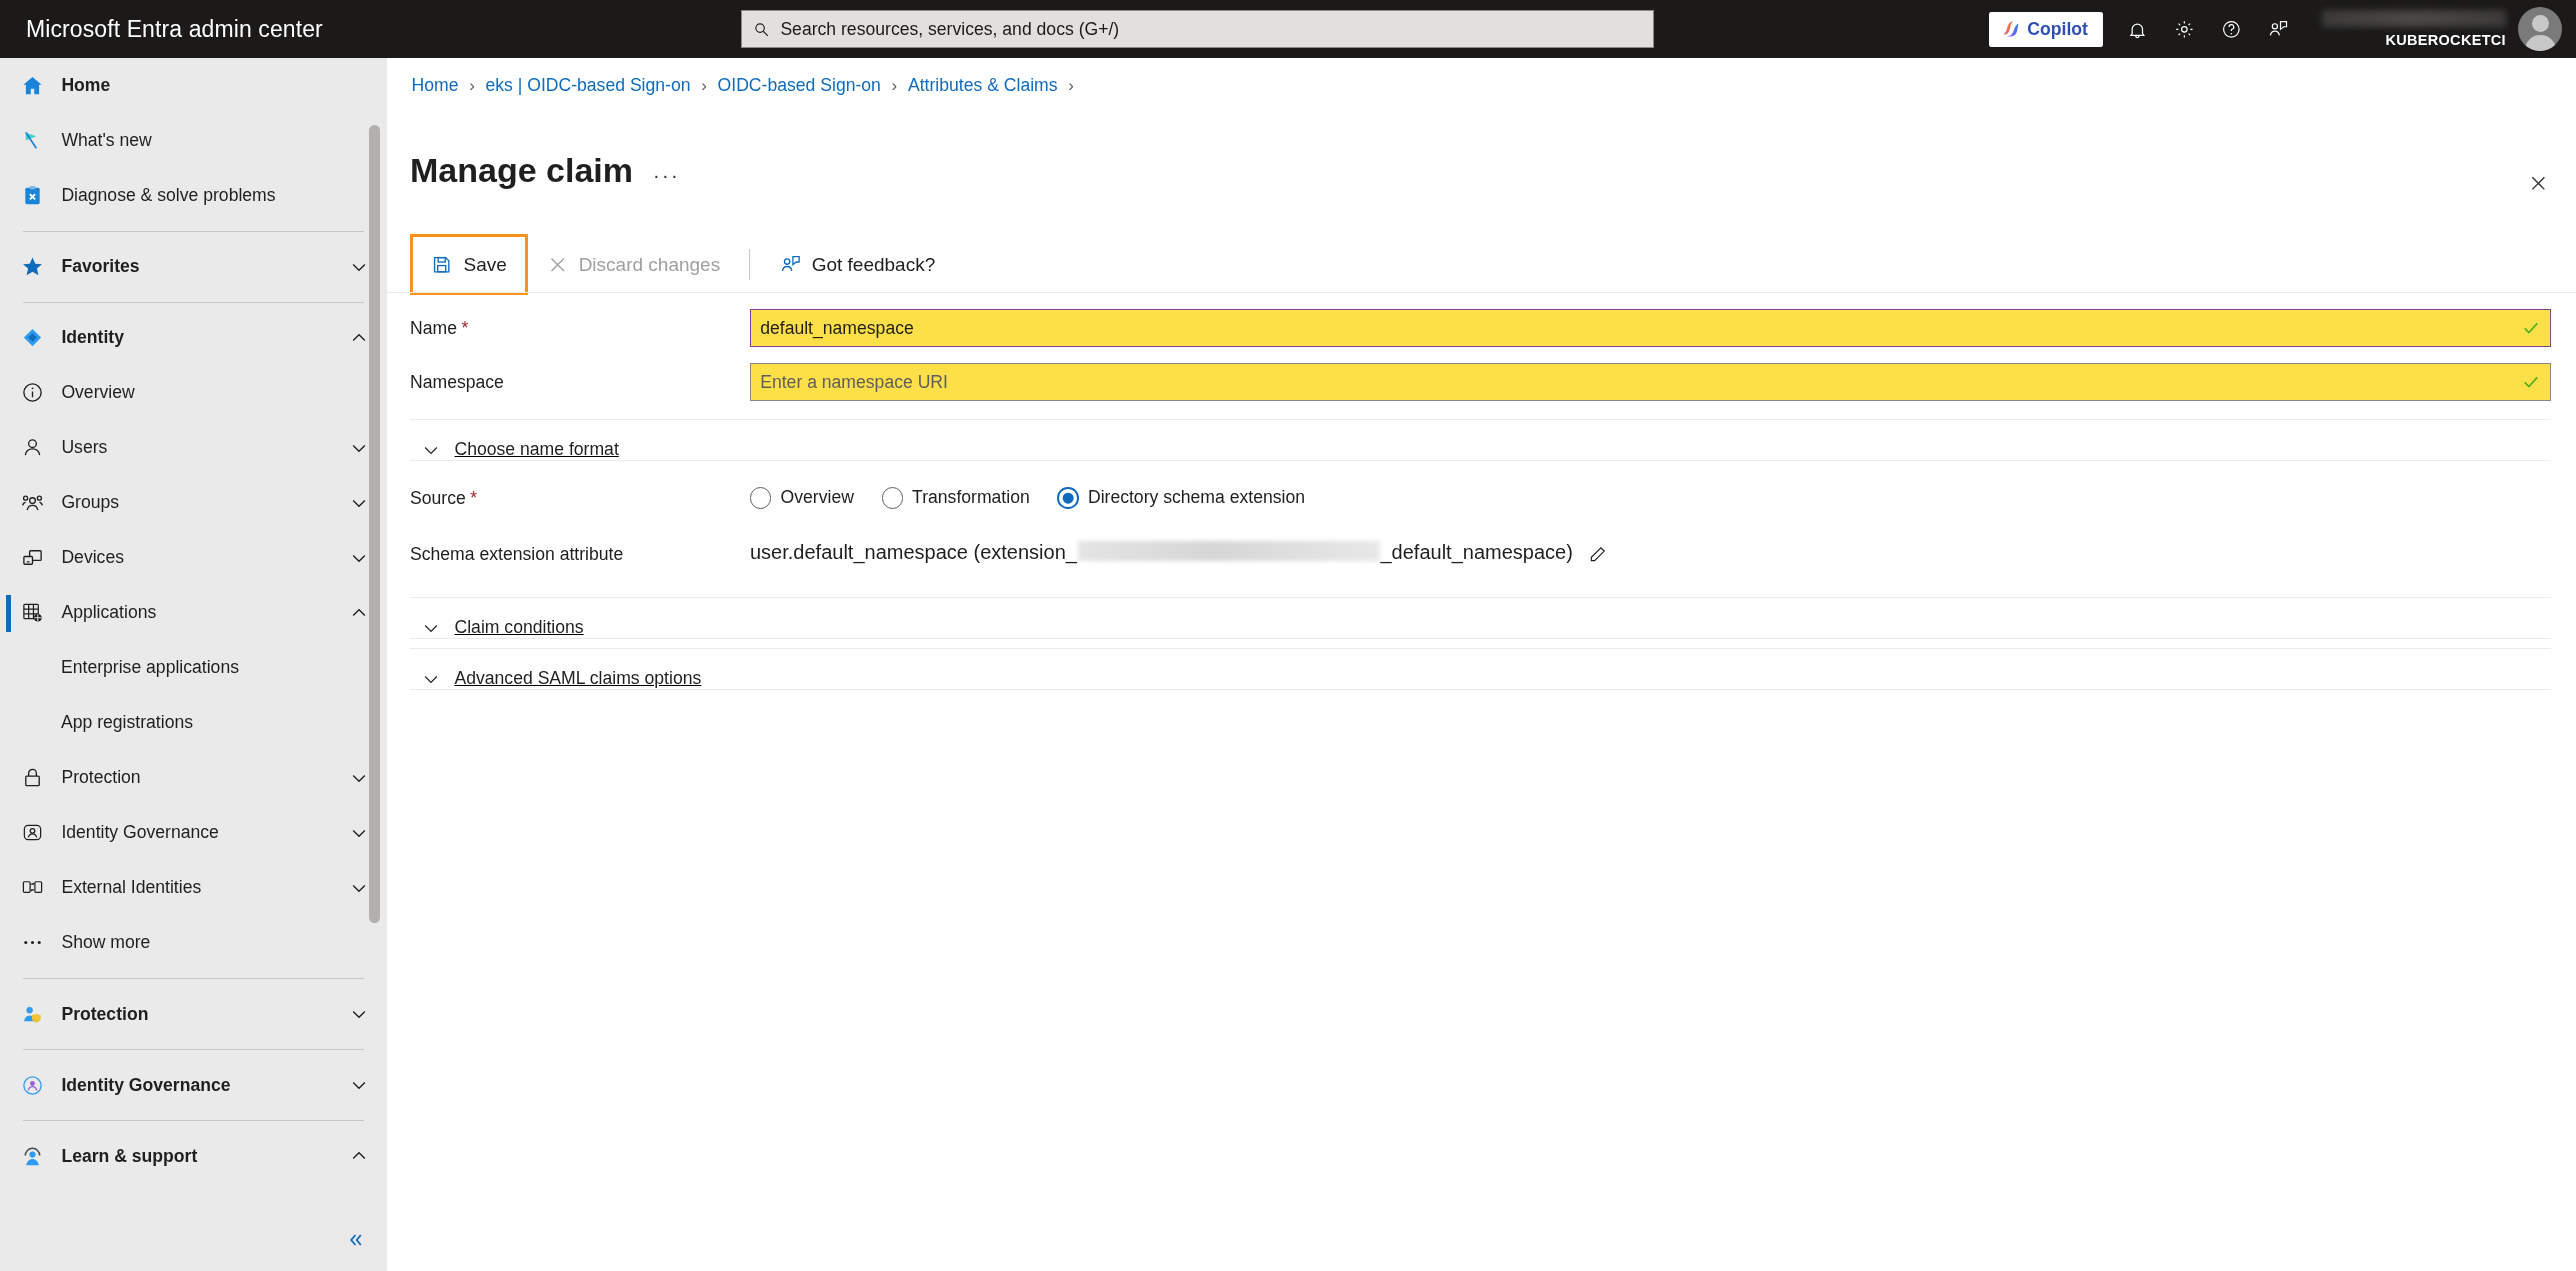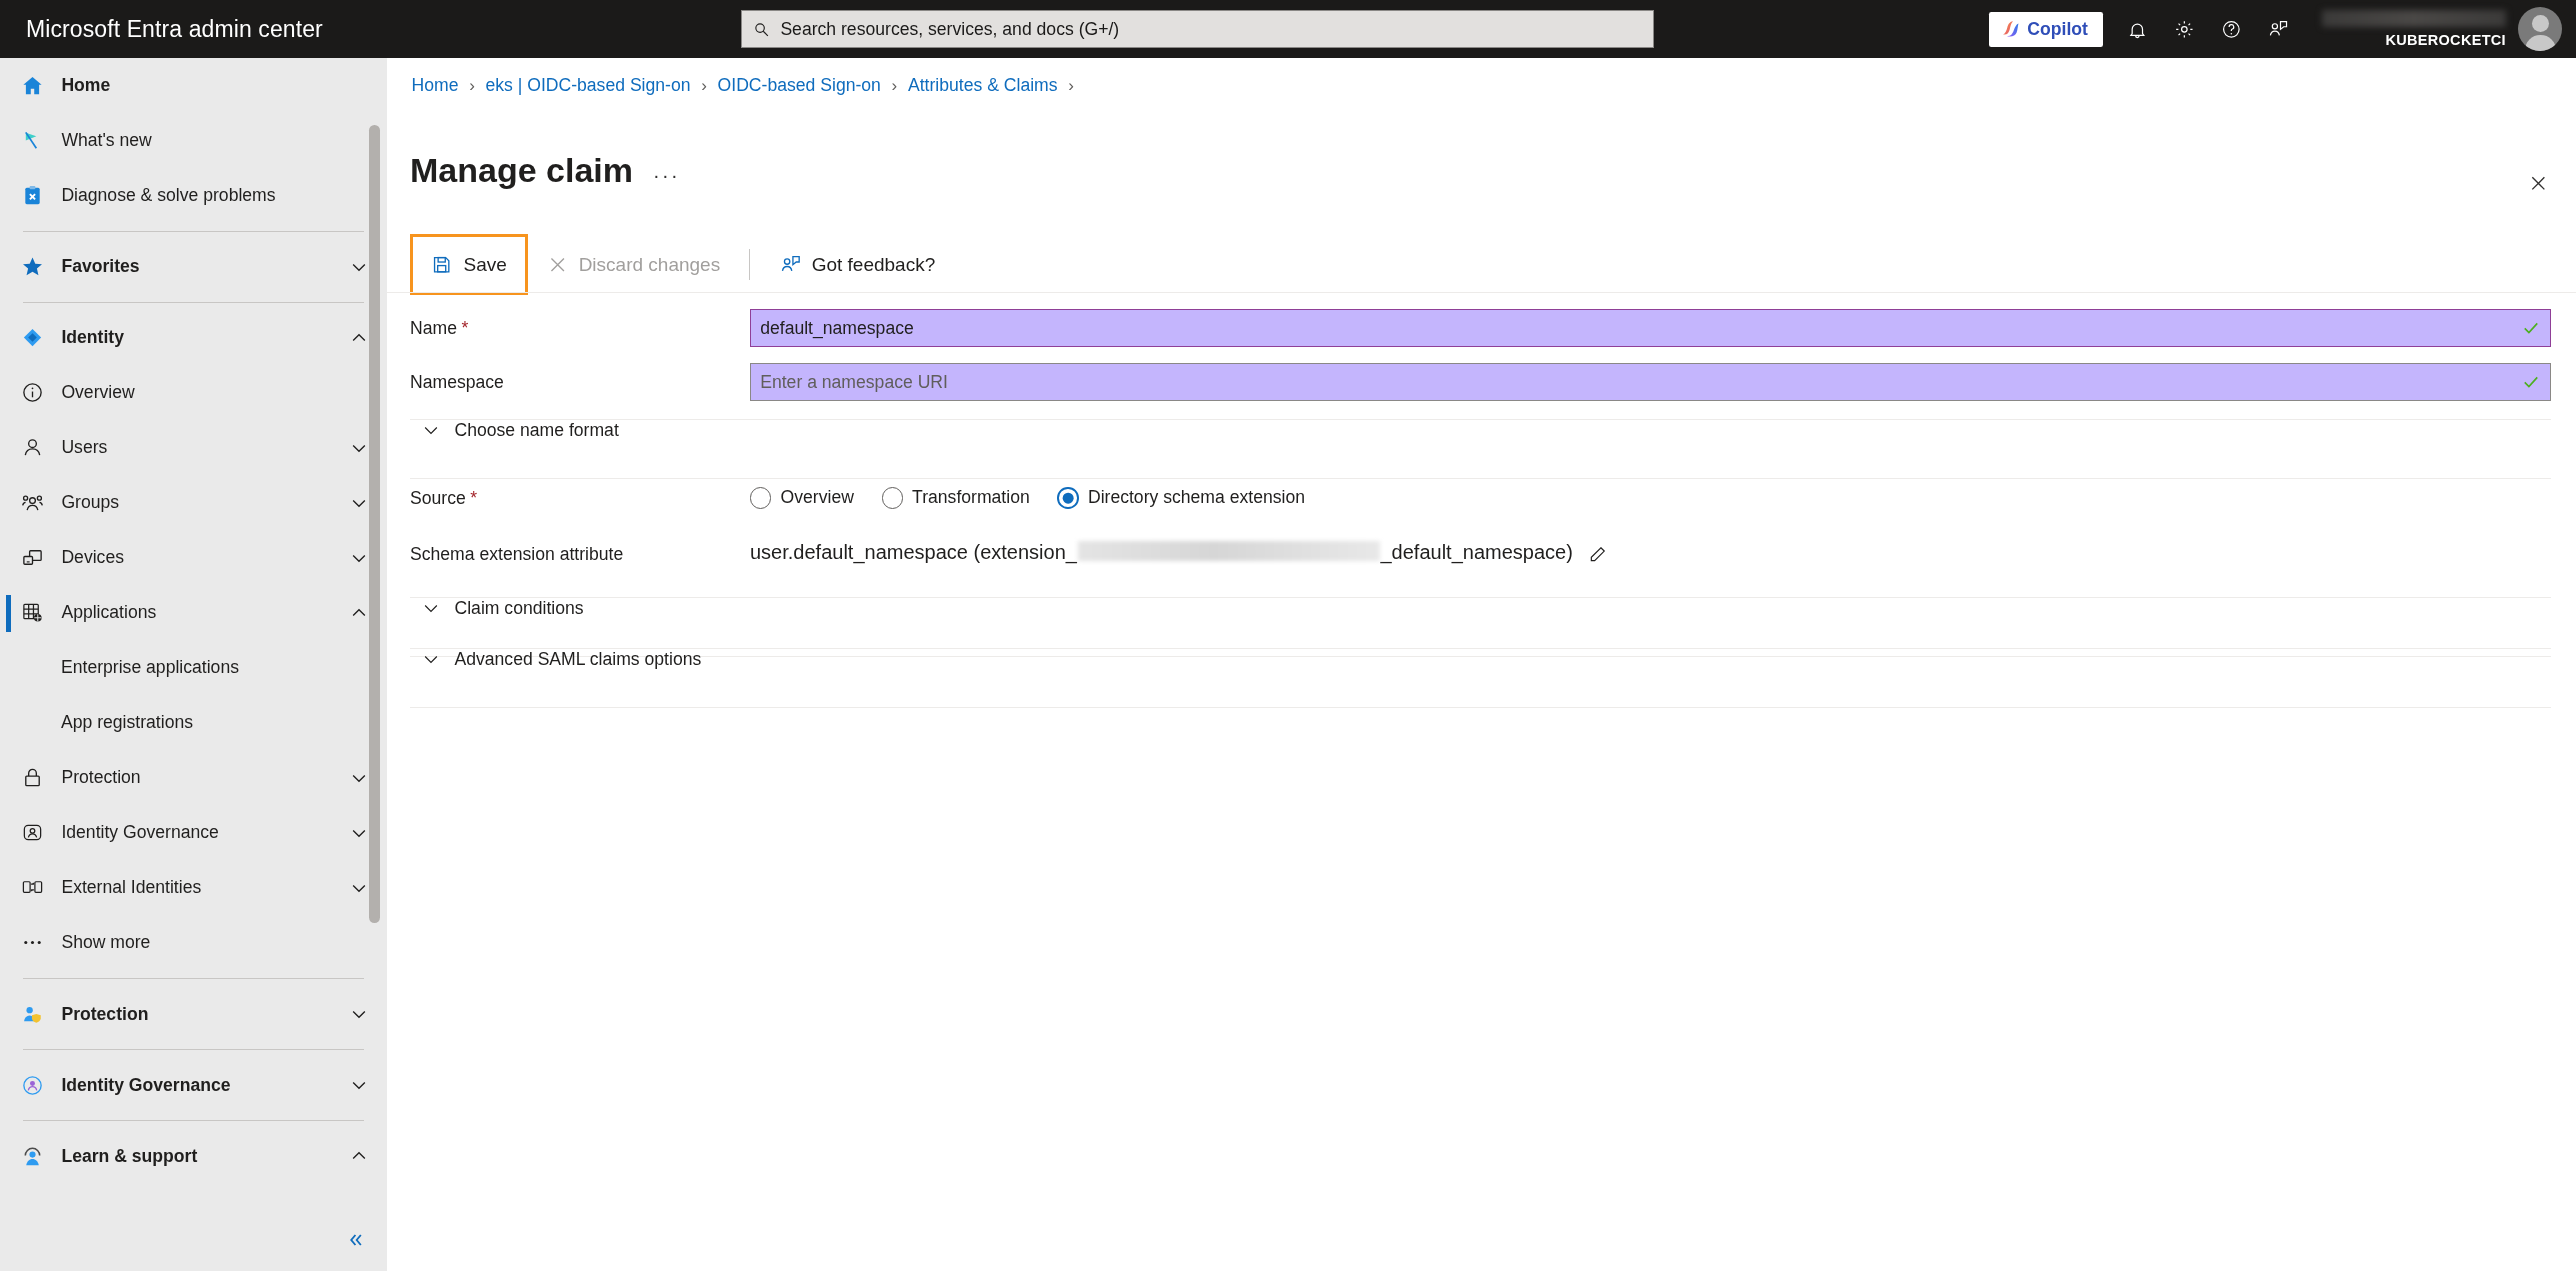--- a/index.html
+++ b/index.html
@@ -289,21 +289,21 @@
     font-size: 17.6px;
     color: #201f1e;
     white-space: nowrap;
   }
   .req { color: #a4262c; margin-left: 4.6px; }
   .field {
     position: relative;
     flex: 1;
     height: 38px;
     border: 0.8px solid #8a8886;
-    background: #c4b5fd;
+    background: #fde047;
     display: flex; align-items: center;
     padding: 0 35px 0 9.2px;
     font-size: 17.6px;
     color: #201f1e;
     cursor: text;
   }
   .field.focused { border: 1.5px solid #8f3f97; }
   .field .ph { color: #605e5c; }
   .field .ok {
     position: absolute;
@@ -313,23 +313,24 @@
     color: #4caf1f;
   }
 
   
   .section {
     position: absolute;
     left: 23px;
     width: 2141px;
     border-top: 0.8px solid #edebe9;
     border-bottom: 0.8px solid #edebe9;
-    height: 60px;
-    display: flex; align-items: flex-start;
-    cursor: pointer;
+    height: 42px;
+    display: flex; align-items: flex-end;
+    cursor: pointer;
+    text-decoration: underline;
   }
   .section .schev {
     width: 20px; height: 20px;
     margin: 0 13.8px 0 10.7px;
     flex: none;
     color: #201f1e;
   }
   .section .slabel {
     font-size: 17.6px;
     color: #201f1e;

